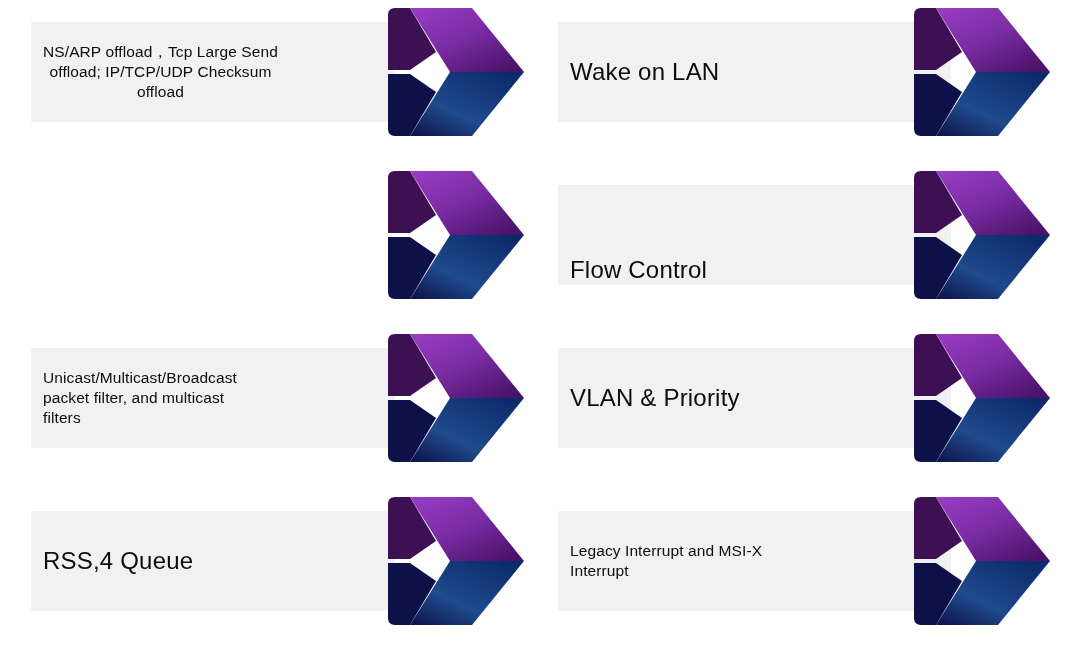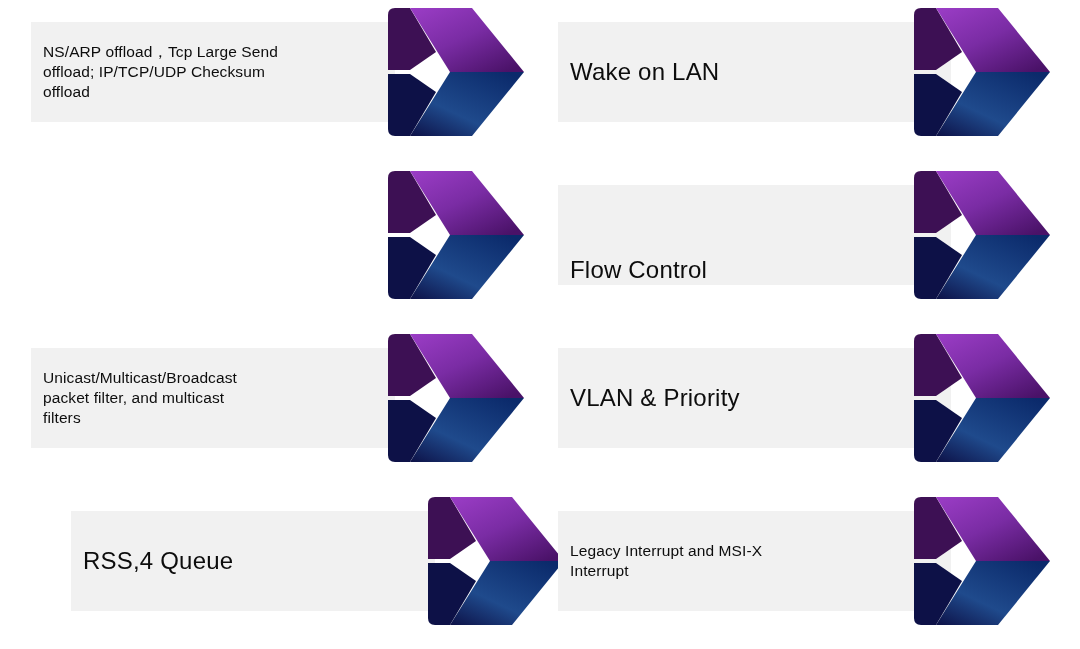--- a/index.html
+++ b/index.html
@@ -64,21 +64,21 @@
     display: block;
     width: 144px;
     height: 144px;
   }
 </style>
 </head>
 <body>
 
 <div id="slide">
 
-  <div class="callout" style="left:31px; top:0px; width:463px;">
+  <div class="callout" style="left:31px; top:0px; width:463px;text-align:center;">
     <div class="bar" style="width:364px;">
       <div class="bar-text">NS/ARP offload，Tcp Large Send
 offload; IP/TCP/UDP Checksum
 offload</div>
     </div>
     <div class="head" style="left:349px;">
       <svg viewBox="0 0 144 144" xmlns="http://www.w3.org/2000/svg">
           <defs>
             <linearGradient id="gp0" x1="0" y1="0" x2="0.85" y2="1">
               <stop offset="0%" stop-color="#9b3dc6"></stop>
@@ -155,21 +155,21 @@
           <path d="M15 136 H30 L56 92 L30 74
          H8 V129 Q8 136 15 136 Z" fill="#0d1147"></path>
           <path d="M30 8 H92 L144 72 H86 L70 72
          L30 8 Z" fill="url(#gp2)"></path>
           <path d="M30 136 H92 L144 72 H86 L70 72
          L30 136 Z" fill="url(#gb2)"></path>
         </svg>
     </div>
   </div>
 
-  <div class="callout big" style="left:31px; top:489px; width:463px;margin-left:40px;">
+  <div class="callout big" style="left:31px; top:489px; width:463px;">
     <div class="bar" style="width:364px;">
       <div class="bar-text">RSS,4 Queue</div>
     </div>
     <div class="head" style="left:349px;">
       <svg viewBox="0 0 144 144" xmlns="http://www.w3.org/2000/svg">
           <defs>
             <linearGradient id="gp3" x1="0" y1="0" x2="0.85" y2="1">
               <stop offset="0%" stop-color="#9b3dc6"></stop>
               <stop offset="50%" stop-color="#7a2ca4"></stop>
               <stop offset="100%" stop-color="#4a1268"></stop>

